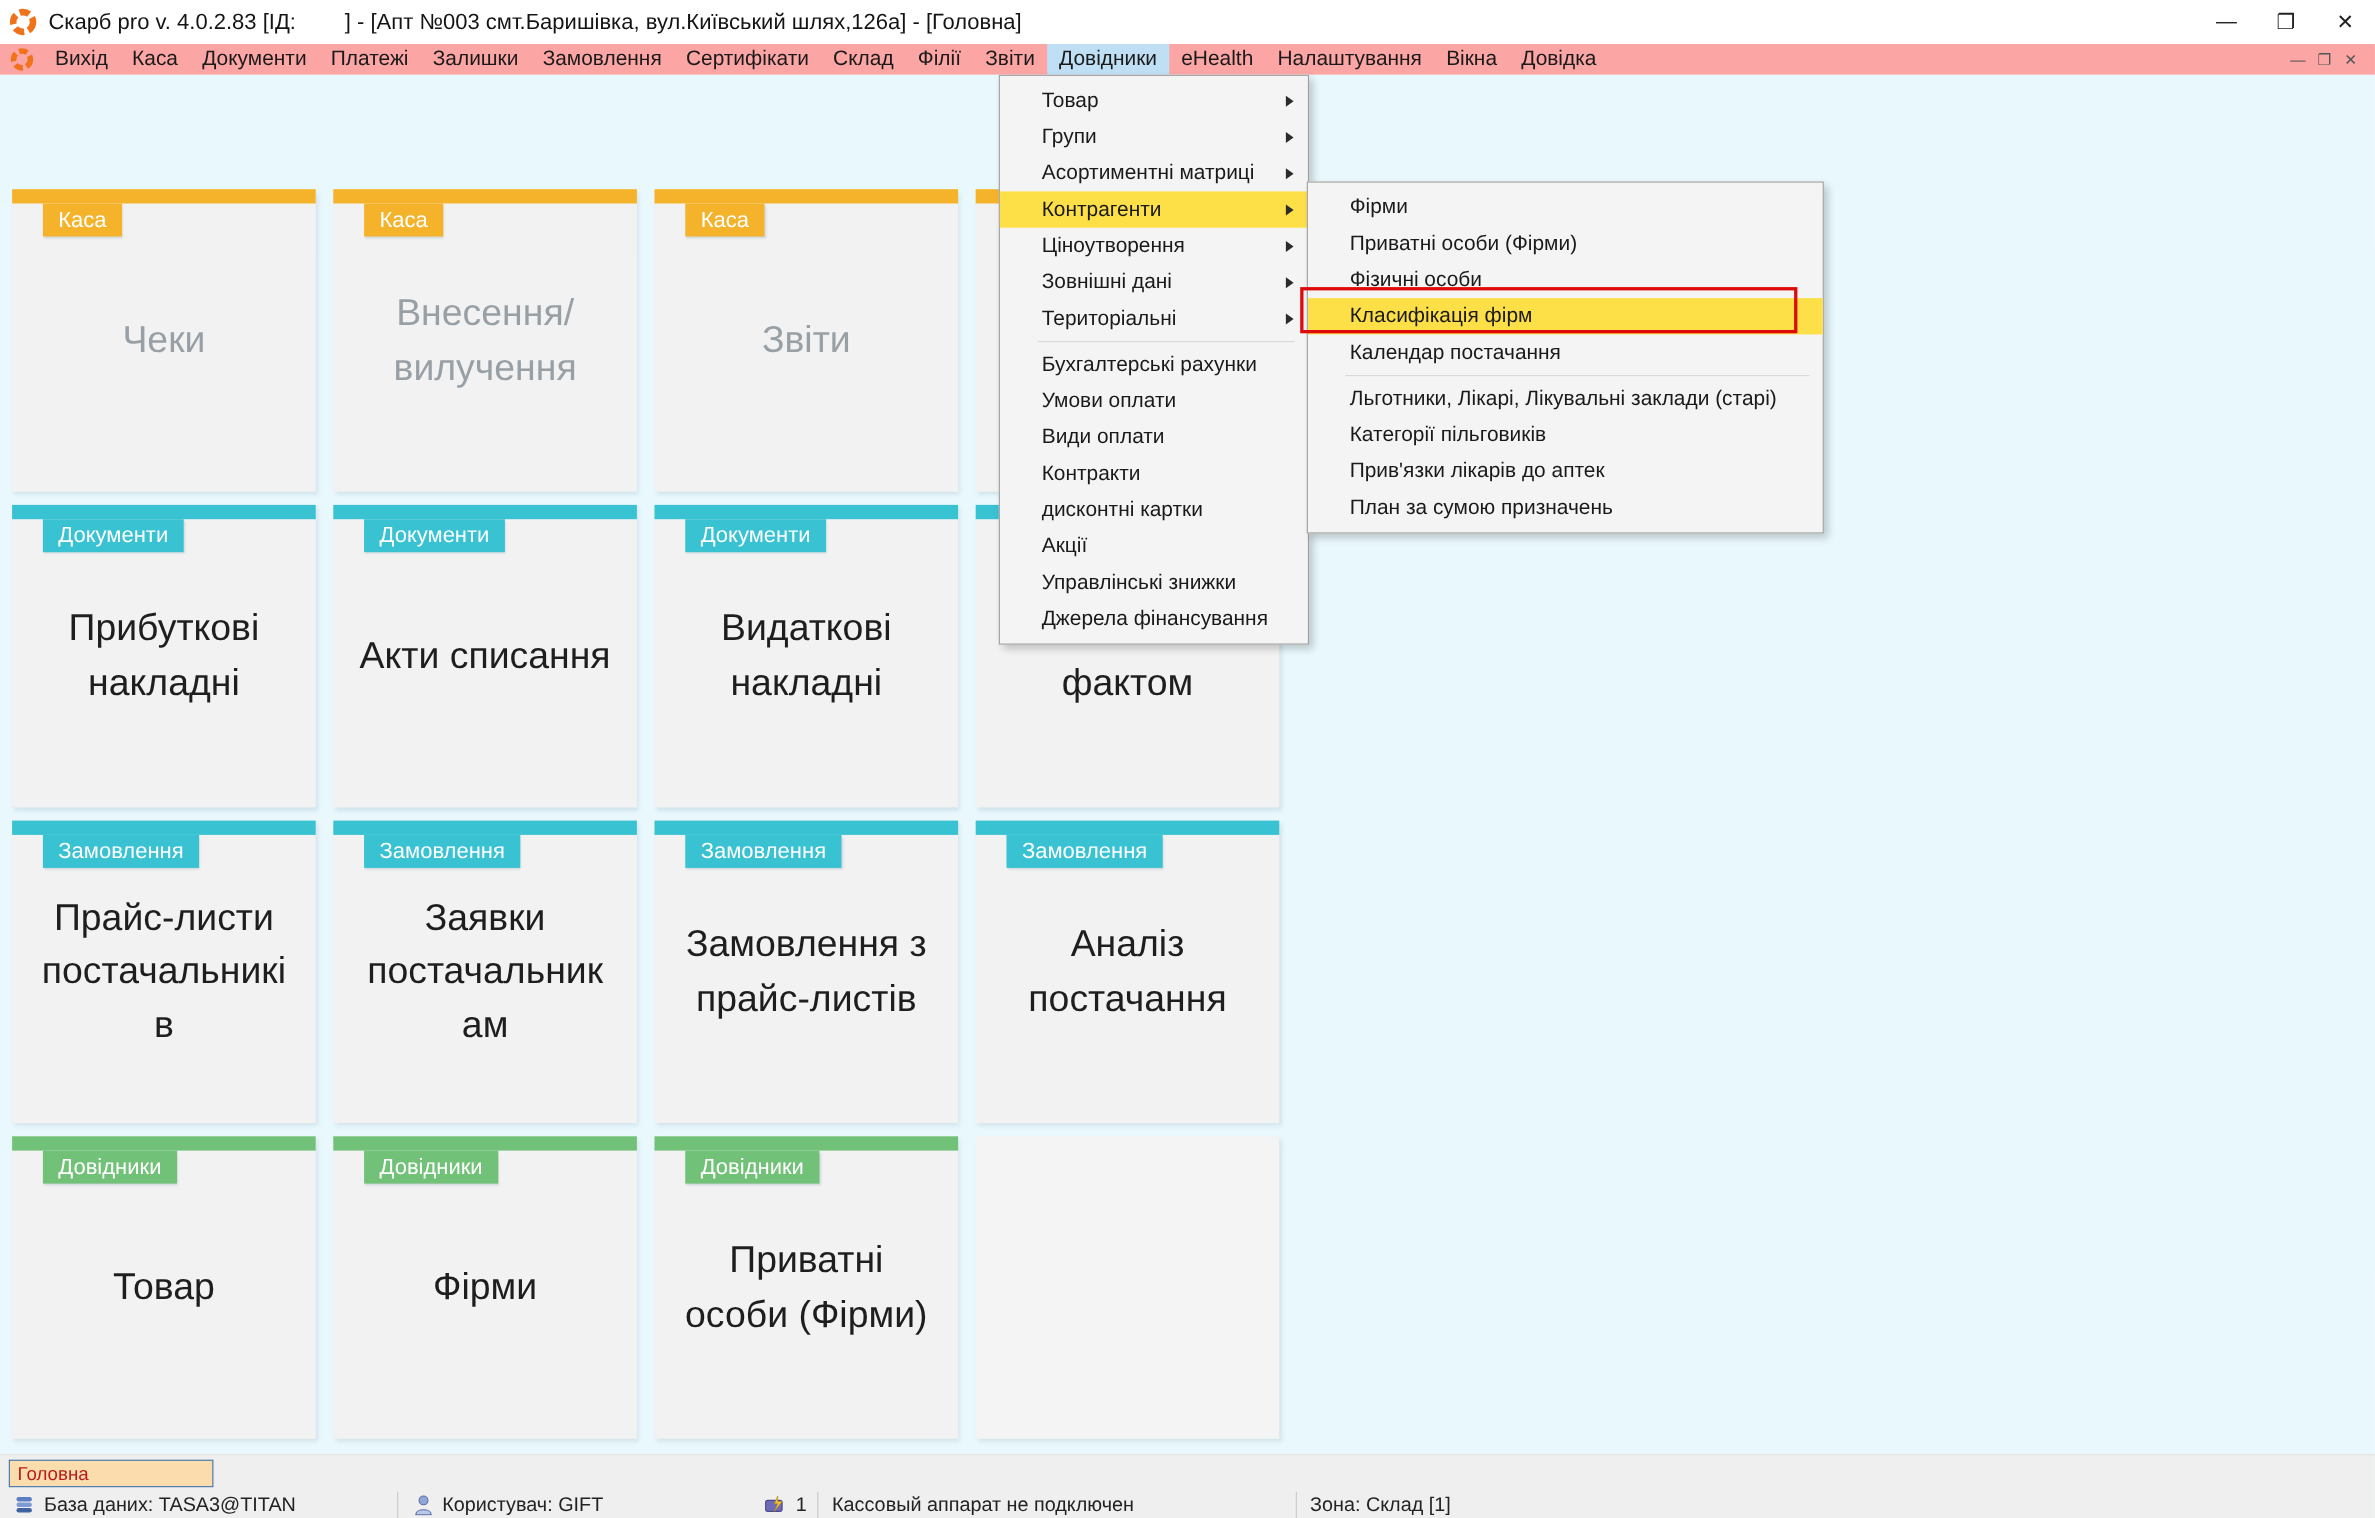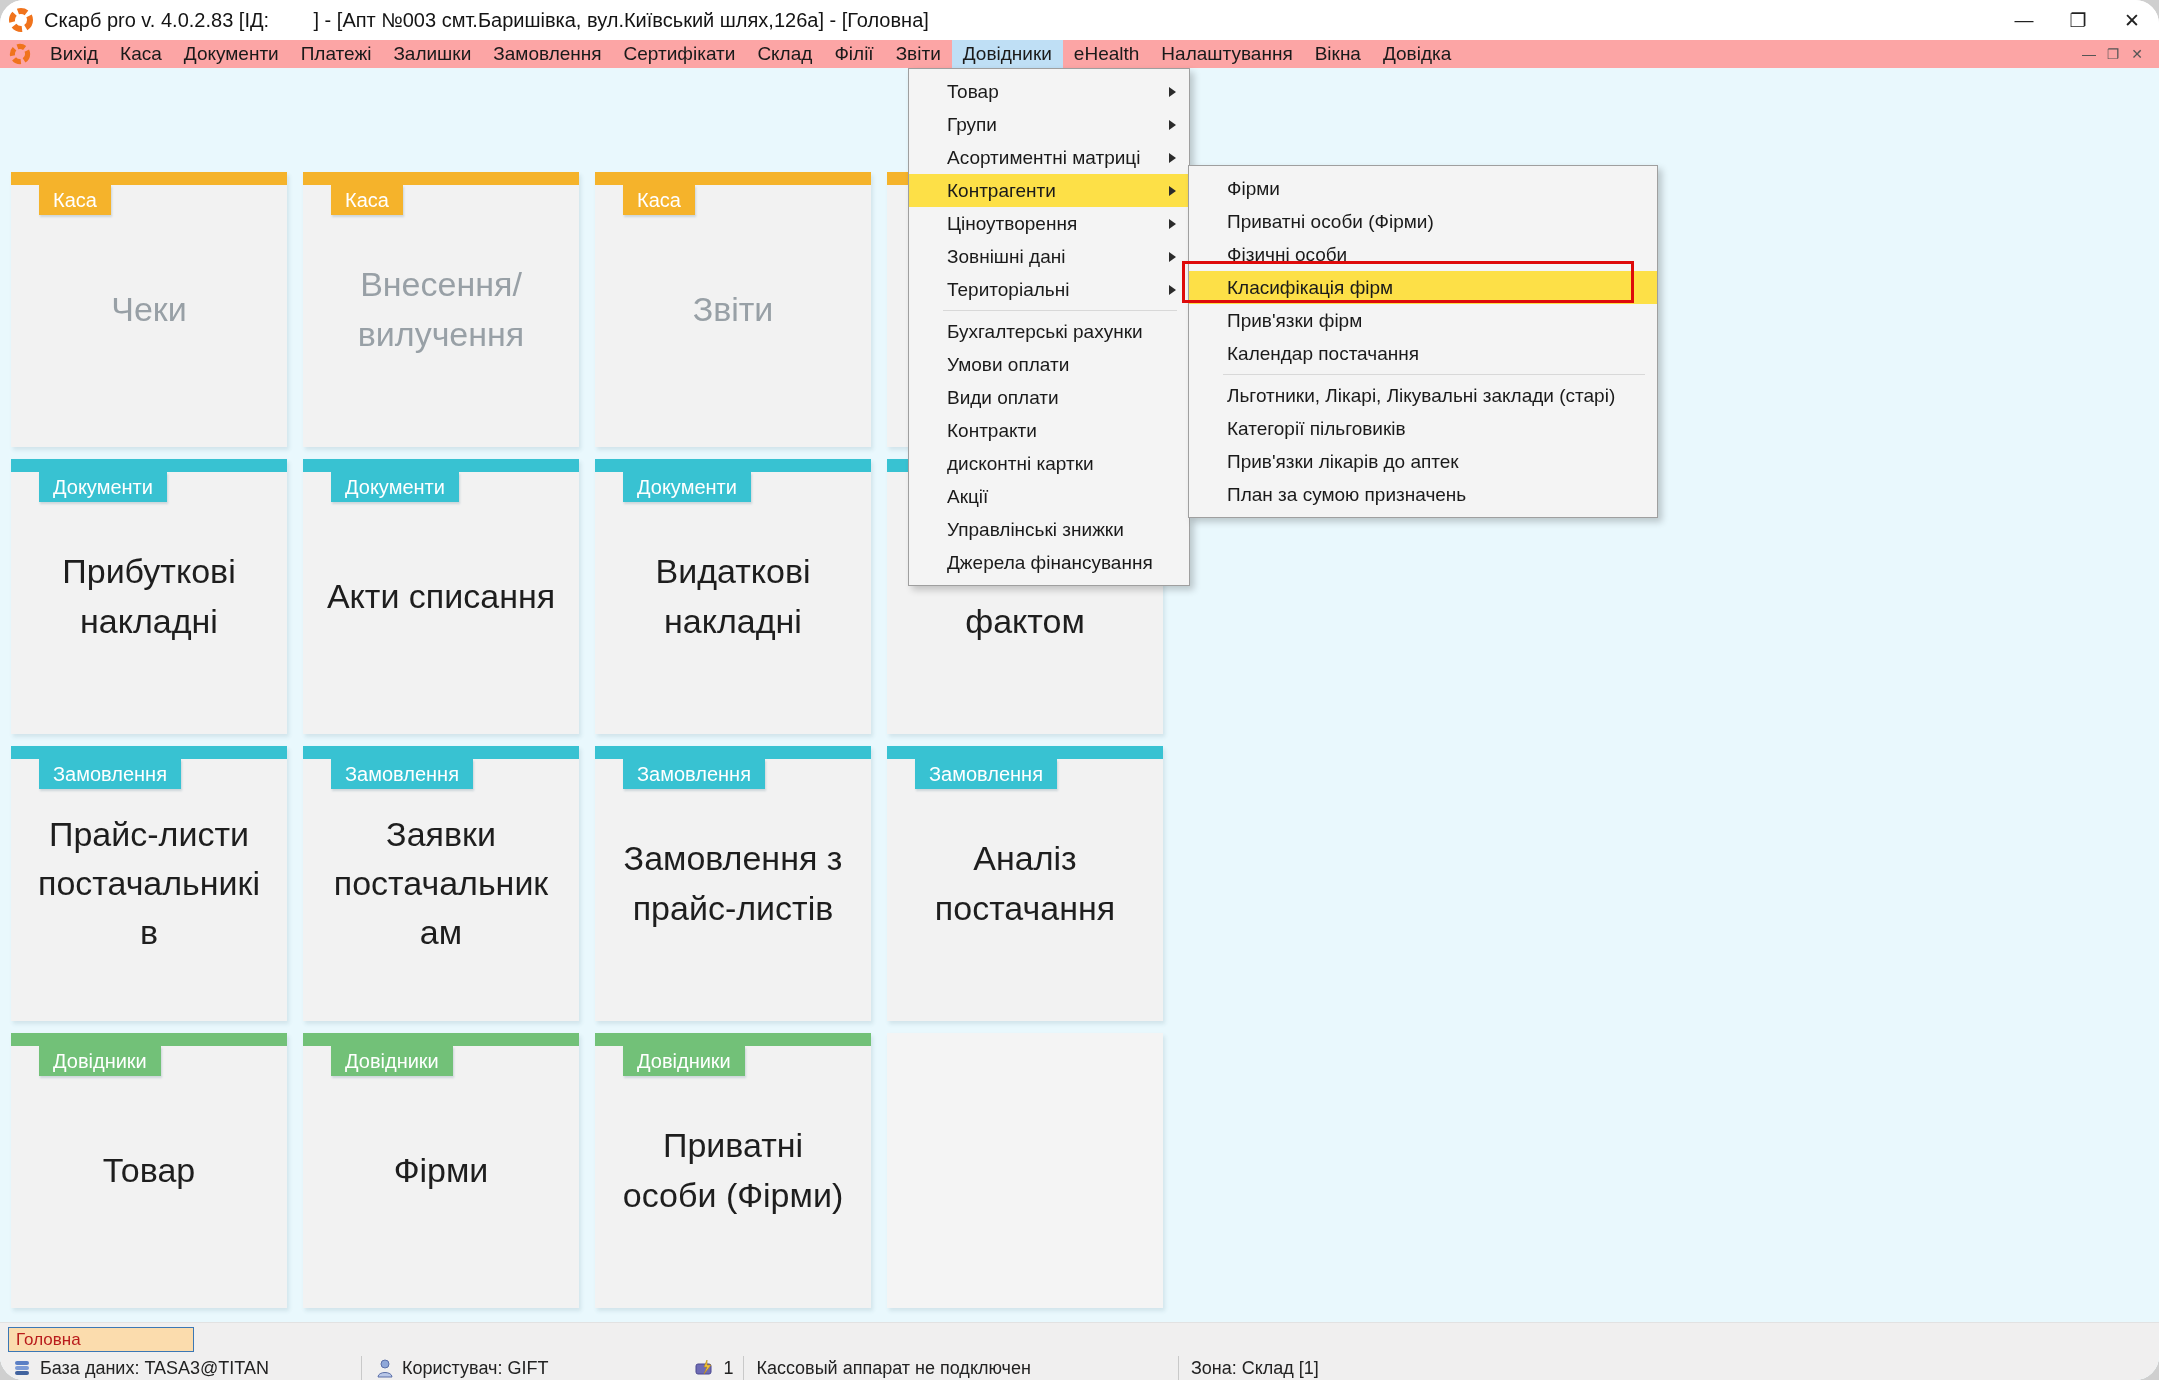--- a/index.html
+++ b/index.html
@@ -1,17 +1,17 @@
 <!DOCTYPE html>
 <html><head>
 <meta charset="utf-8">
 <style>
   html,body{margin:0;padding:0;background:#cfcfcf;}
   #root{position:relative;width:2159px;height:1380px;overflow:hidden;background:#ffffff;
-        font-family:"Liberation Sans","DejaVu Sans",sans-serif;border-radius:24px;-webkit-font-smoothing:antialiased;}
+        font-family:"Liberation Sans","DejaVu Sans",sans-serif;-webkit-font-smoothing:antialiased;}
 
   
   .titlebar{position:absolute;left:0;top:0;width:2159px;height:40px;background:#fff;display:flex;align-items:center;}
   .app-logo{width:26px;height:26px;margin:0 10px 0 8px;flex:0 0 auto;}
   .title-text{font-size:20px;color:#141414;white-space:pre;overflow:hidden;}
   .win-controls{position:absolute;right:0;top:0;height:40px;display:flex;}
   .win-btn{width:54px;height:40px;display:flex;align-items:center;justify-content:center;
            font-size:19px;color:#222;cursor:default;}
 
   
@@ -211,21 +211,20 @@
       <div class="dd-item"><span>Акції</span></div>
       <div class="dd-item"><span>Управлінські знижки</span></div>
       <div class="dd-item"><span>Джерела фінансування</span></div>
     </div>
 
     <div class="submenu">
       <div class="dd-item"><span>Фірми</span></div>
       <div class="dd-item"><span>Приватні особи (Фірми)</span></div>
       <div class="dd-item"><span>Фізичні особи</span></div>
       <div class="dd-item hl"><span>Класифікація фірм</span></div>
-      <div class="dd-item"><span>Прив'язки фірм</span></div>
       <div class="dd-item"><span>Календар постачання</span></div>
       <div class="dd-sep"></div>
       <div class="dd-item"><span>Льготники, Лікарі, Лікувальні заклади (старі)</span></div>
       <div class="dd-item"><span>Категорії пільговиків</span></div>
       <div class="dd-item"><span>Прив'язки лікарів до аптек</span></div>
       <div class="dd-item"><span>План за сумою призначень</span></div>
     </div>
 
     <div class="red-annotation"></div>
   </div>

